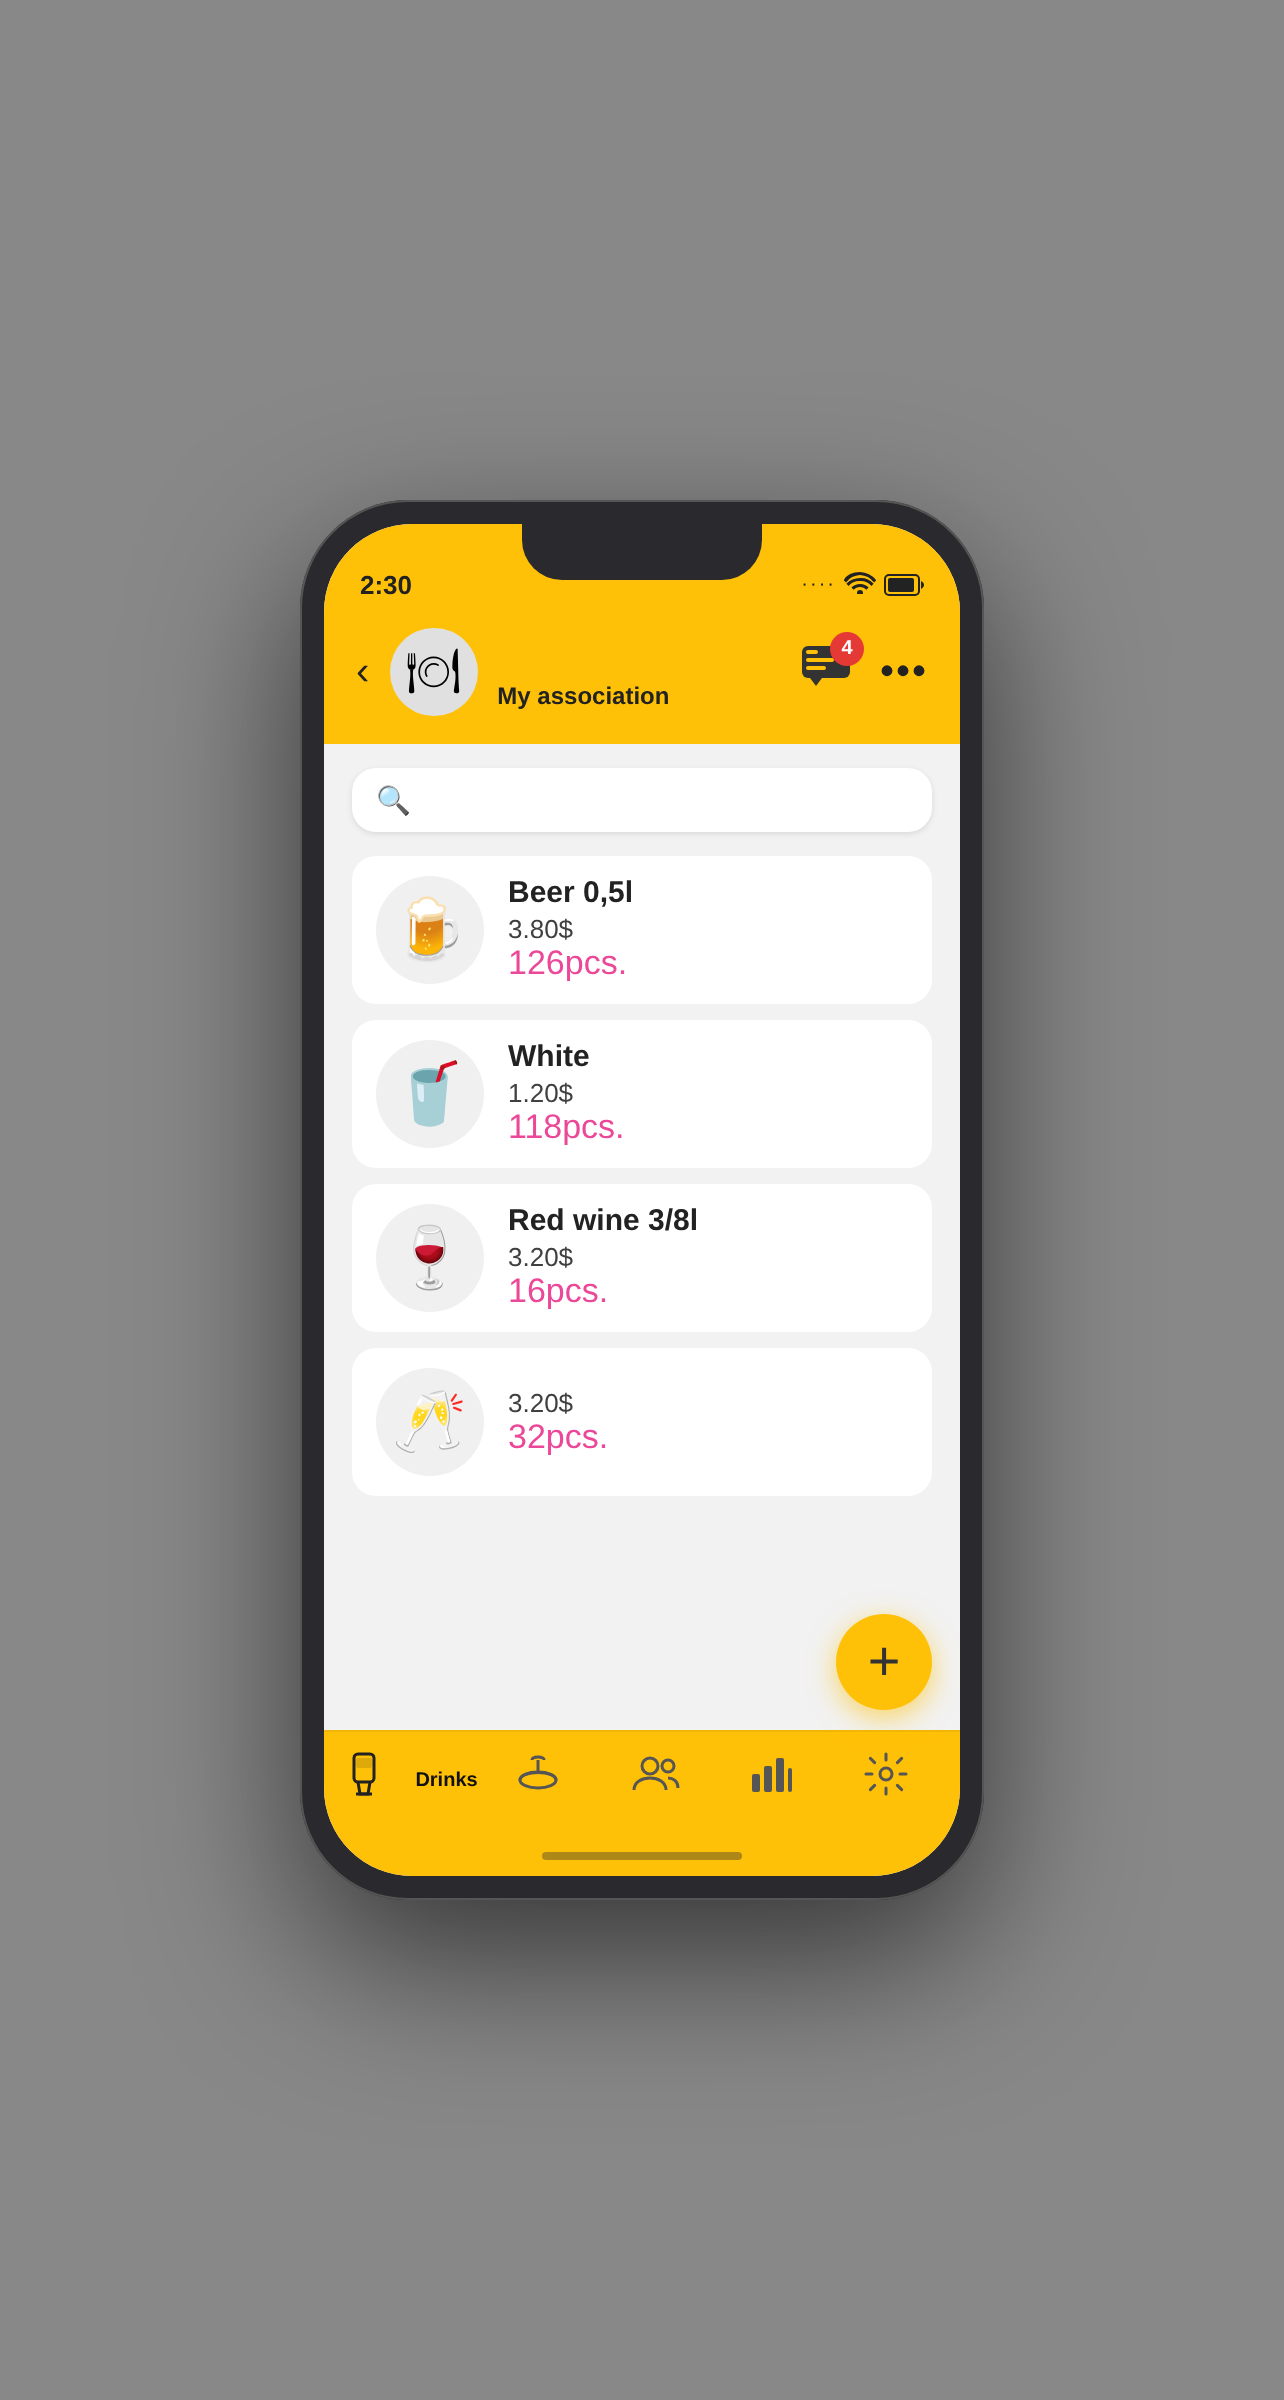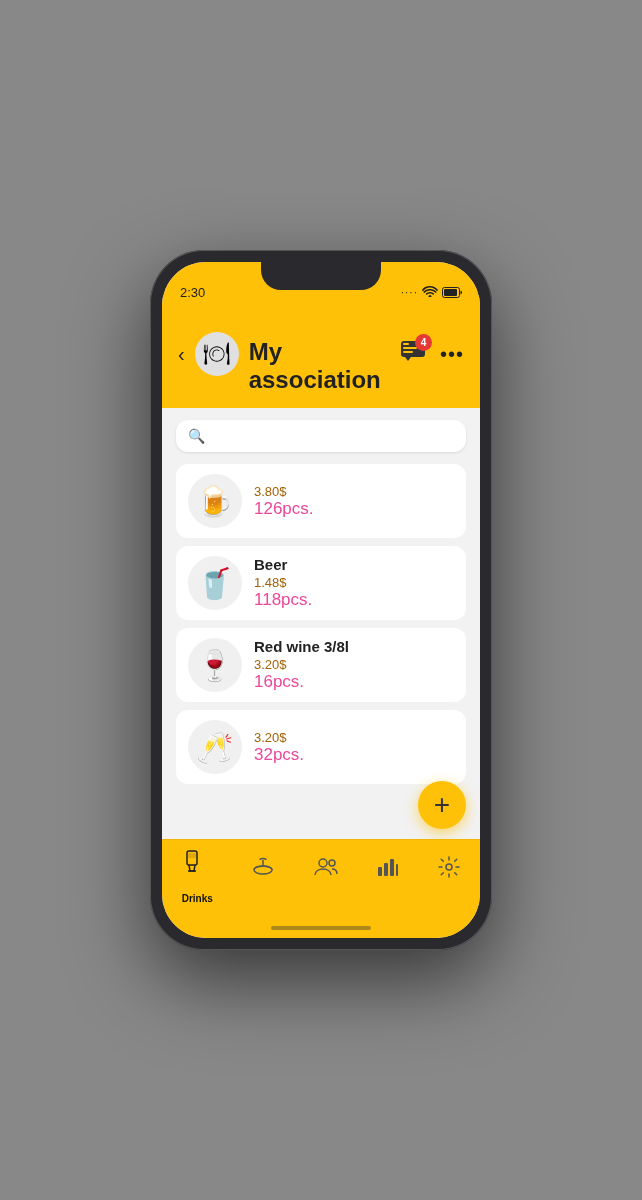--- a/index.html
+++ b/index.html
@@ -48,21 +48,21 @@
       background: #FFC107;
       display: flex;
       align-items: flex-end;
       justify-content: space-between;
       padding: 0 18px 6px 18px;
       position: relative;
       z-index: 50;
     }
     .status-time {
       font-size: 13px;
-      font-weight: 400;
+      font-weight: 700;
       color: #222;
     }
     .status-icons {
       display: flex;
       align-items: center;
       gap: 4px;
     }
     
     .header {
       background: #FFC107;
@@ -85,21 +85,21 @@
       background: #e0e0e0;
       flex-shrink: 0;
       display: flex;
       align-items: center;
       justify-content: center;
     }
     .avatar-emoji {
       font-size: 22px;
     }
     .header-title {
-      font-size: 24px;
+      font-size: 12px;
       font-weight: 700;
       color: #222;
       flex: 1;
       margin-top: 24px;
     }
     .header-actions {
       display: flex;
       align-items: center;
       gap: 14px;
     }
@@ -184,39 +184,39 @@
       flex: 1;
     }
     .item-name {
       font-size: 15px;
       font-weight: 600;
       color: #222;
       margin-bottom: 2px;
     }
     .item-price {
       font-size: 13px;
-      color: #a16207;
+      color: #404040;
     }
     .item-qty {
       font-size: 17px;
       color: #ec4899;
     }
     
     .bottom-nav {
       background: #FFC107;
       display: flex;
       justify-content: space-around;
       align-items: center;
       padding: 10px 0 14px 0;
       border-top: 1px solid rgba(0,0,0,0.05);
     }
     .nav-item {
       display: flex;
-      flex-direction: column;
-      align-items: flex-start;
+      flex-direction: row;
+      align-items: center;
       gap: 16px;
       cursor: pointer;
       padding: 0 8px;
     }
     .nav-icon {
       font-size: 20px;
       color: #333;
     }
     .nav-label {
       font-size: 10px;
@@ -308,30 +308,31 @@
     <div class="search-container">
       <div class="search-box">
         <span class="search-icon-char">🔍</span>
       </div>
     </div>
 
     <div class="list-scroll-area">
       <div class="list-item">
         <div class="item-image">🍺</div>
         <div class="item-info">
+          <div class="item-name">Beer 0,5l</div>
           <div class="item-price">3.80$</div>
           <div class="item-qty">126pcs.</div>
         </div>
       </div>
 
       <div class="list-item">
         <div class="item-image">🥤</div>
         <div class="item-info">
-          <div class="item-name">Beer</div>
-          <div class="item-price">1.48$</div>
+          <div class="item-name">White</div>
+          <div class="item-price">1.20$</div>
           <div class="item-qty">118pcs.</div>
         </div>
       </div>
 
       <div class="list-item">
         <div class="item-image">🍷</div>
         <div class="item-info">
           <div class="item-name">Red wine 3/8l</div>
           <div class="item-price">3.20$</div>
           <div class="item-qty">16pcs.</div>

